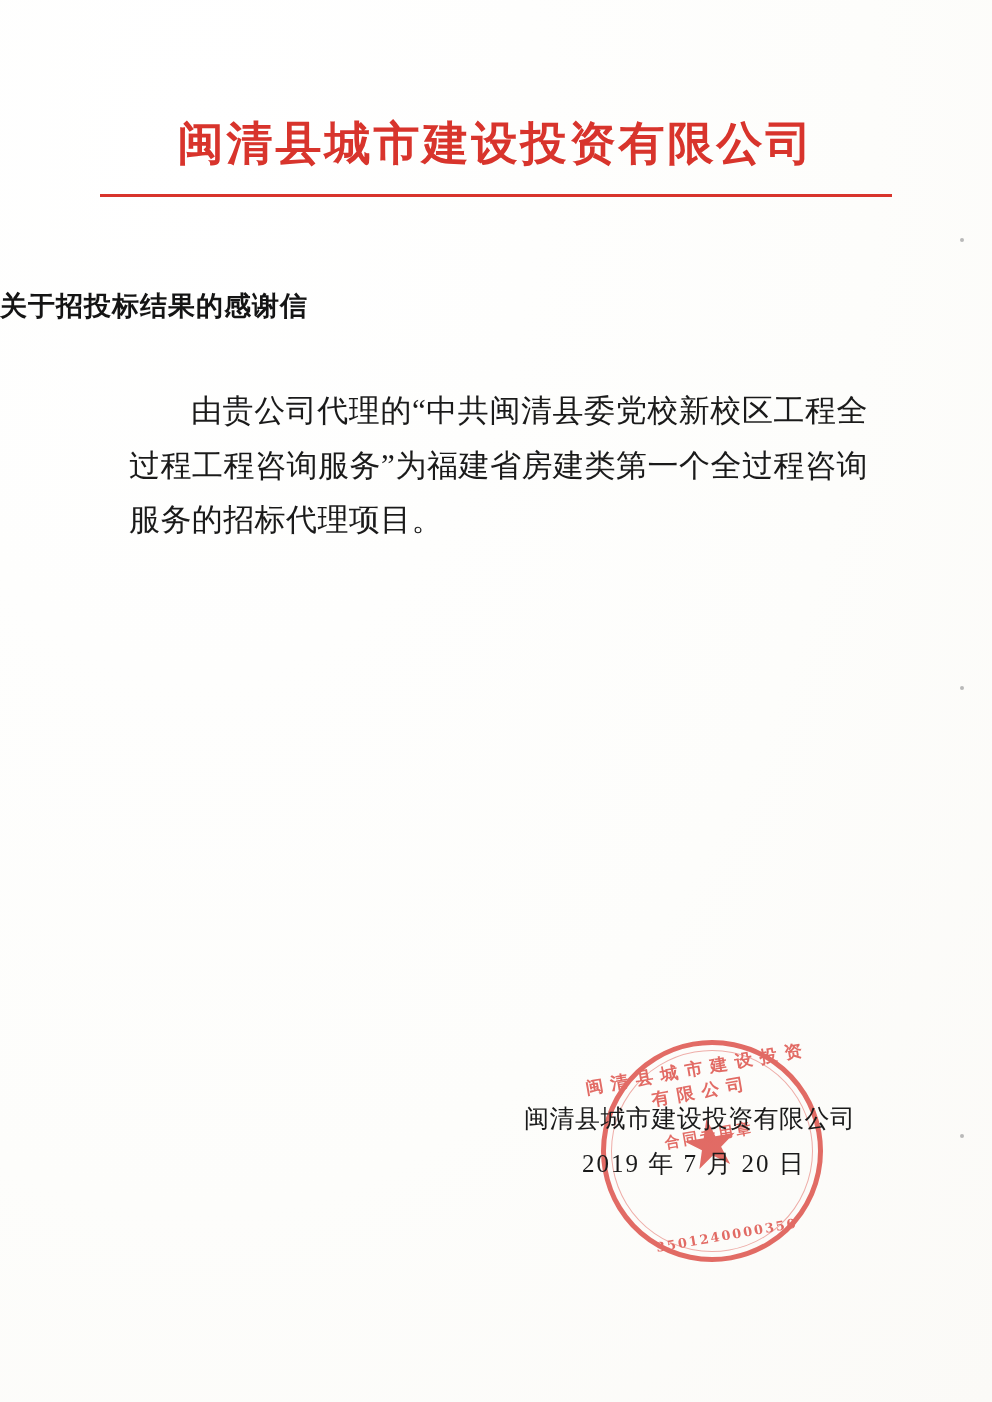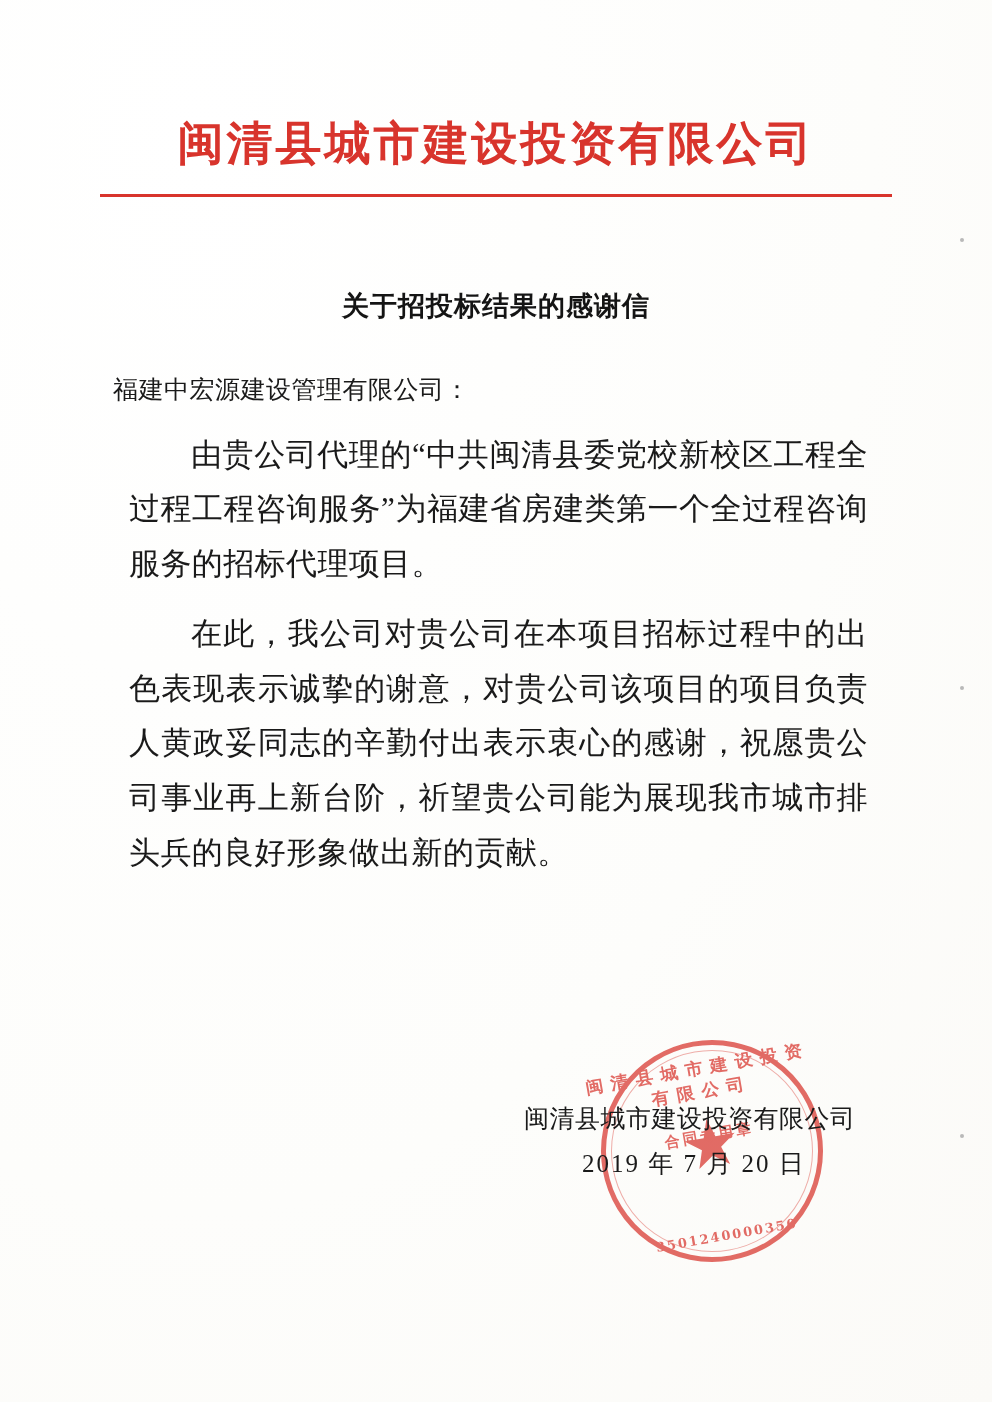--- a/index.html
+++ b/index.html
@@ -56,21 +56,21 @@
     height: 3px;
     background: #d8342c;
   }
 
   
   #doc-title {
     position: absolute;
     left: 0;
     right: 0;
     top: 288px;
-    text-align: center;
+    text-align: left;
     font-family: "DejaVu Sans", "Liberation Sans", sans-serif;
     font-weight: bold;
     font-size: 27px;
     letter-spacing: 1px;
     color: #141414;
   }
 
   #body-block {
     position: absolute;
     left: 113px;
@@ -196,23 +196,21 @@
   <div id="paper-tint"></div>
 
   <div id="letterhead">
     <div id="company-title">闽清县城市建设投资有限公司</div>
     <div id="letterhead-rule"></div>
   </div>
 
   <div id="doc-title">关于招投标结果的感谢信</div>
 
   <div id="body-block">
-    <p class="salutation">福建中宏源建设管理有限公司：</p>
     <p class="para">由贵公司代理的“中共闽清县委党校新校区工程全过程工程咨询服务”为福建省房建类第一个全过程咨询服务的招标代理项目。</p>
-    <p class="para">在此，我公司对贵公司在本项目招标过程中的出色表现表示诚挚的谢意，对贵公司该项目的项目负责人黄政妥同志的辛勤付出表示衷心的感谢，祝愿贵公司事业再上新台阶，祈望贵公司能为展现我市城市排头兵的良好形象做出新的贡献。</p>
   </div>
 
   <div id="seal">
     <div class="ring"></div>
     <div class="inner-ring"></div>
     <div class="seal-top-text">闽清县城市建设投资有限公司</div>
     <div class="star">★</div>
     <div class="seal-mid-text">合同专用章</div>
     <div class="seal-bottom-text">3501240000350</div>
   </div>

